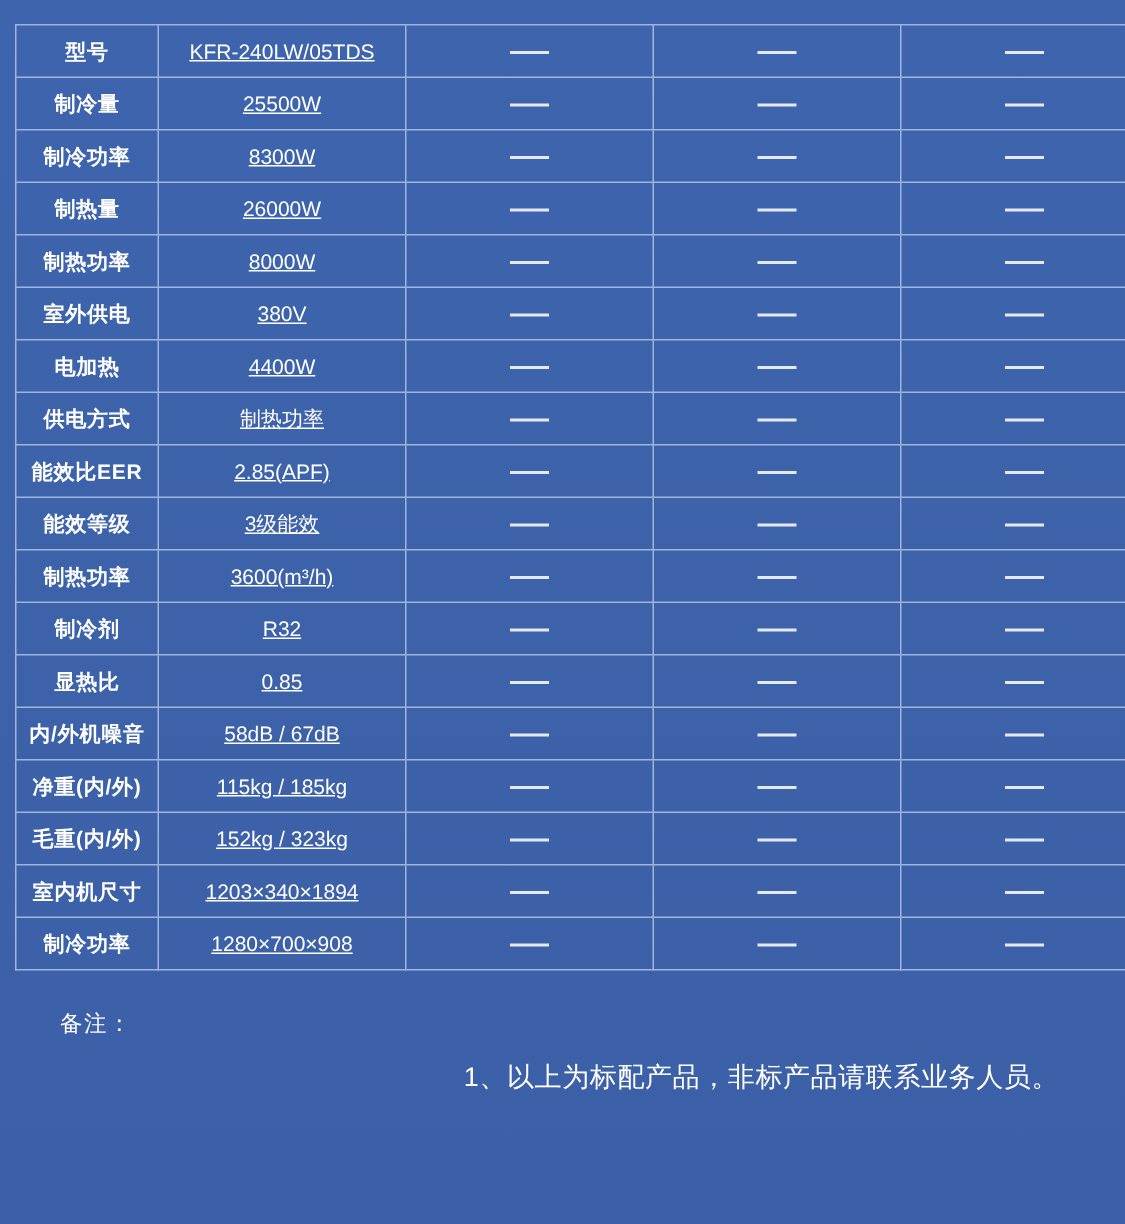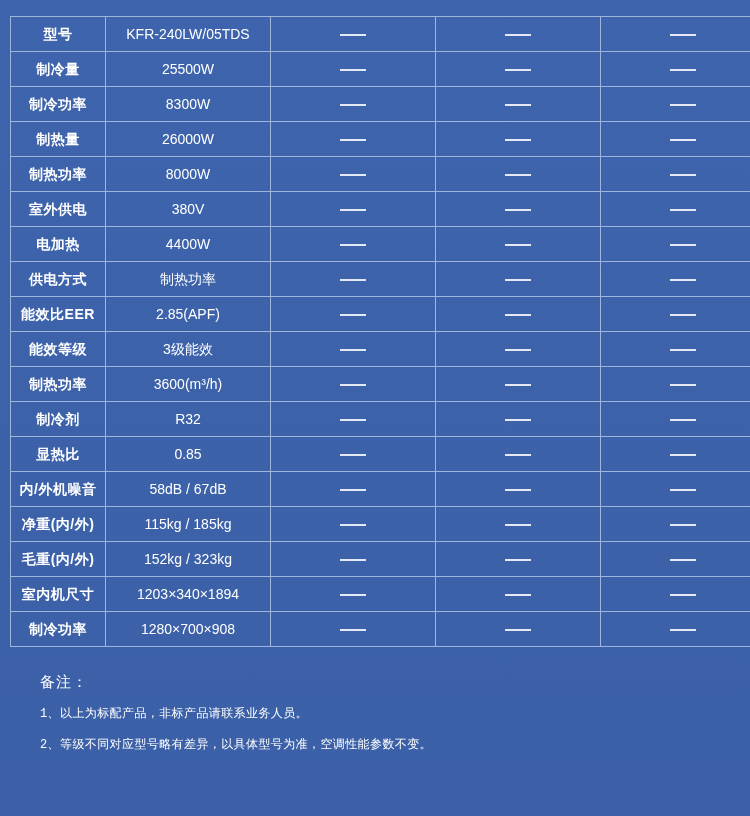--- a/index.html
+++ b/index.html
@@ -38,46 +38,47 @@
     padding: 0 2px;
     line-height: 1.2;
   }
   table.spec td.label {
     width: 90px;
     font-weight: bold;
     letter-spacing: 0.5px;
   }
   table.spec td.value {
     width: 160px;
+    text-decoration: underline;
   }
   table.spec td.blank {
     width: 160px;
   }
   .dash {
     display: inline-block;
     width: 26px;
     height: 0;
     border-top: 2px solid #e3eaf6;
     vertical-align: middle;
   }
   .notes {
     margin: 26px 0 0 0;
     padding: 0 18px 0 30px;
-    font-family: Liberation Mono, monospace;
   }
   .notes .title {
     font-size: 15px;
     margin-bottom: 14px;
     letter-spacing: 1px;
   }
   .notes .note {
-    font-size: 12px;
+    font-size: 18px;
     margin-bottom: 14px;
     letter-spacing: 0.4px;
     line-height: 1.4;
+    text-align: right;
   }
 </style>
 </head>
 <body>
 
 <div class="page">
 
   <table class="spec">
     <tbody>
         <tr>
@@ -205,16 +206,15 @@
           <td class="blank"><span class="dash"></span></td>
           <td class="blank"><span class="dash"></span></td>
           <td class="blank"><span class="dash"></span></td>
         </tr>
       </tbody>
   </table>
 
   <div class="notes">
     <div class="title">备注：</div>
     <div class="note">1、以上为标配产品，非标产品请联系业务人员。</div>
-    <div class="note">2、等级不同对应型号略有差异，以具体型号为准，空调性能参数不变。</div>
   </div>
 
 </div>
 
 </body></html>

